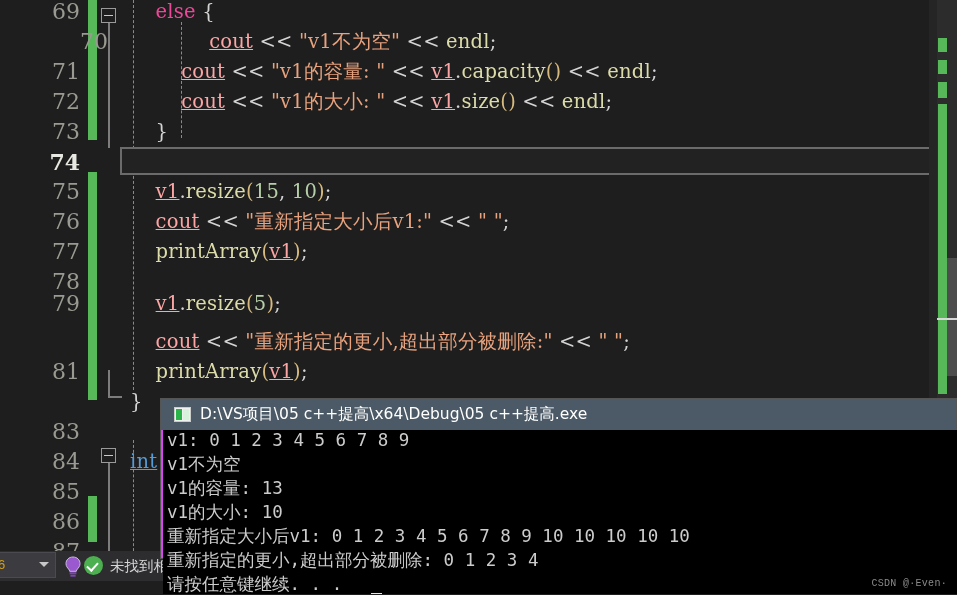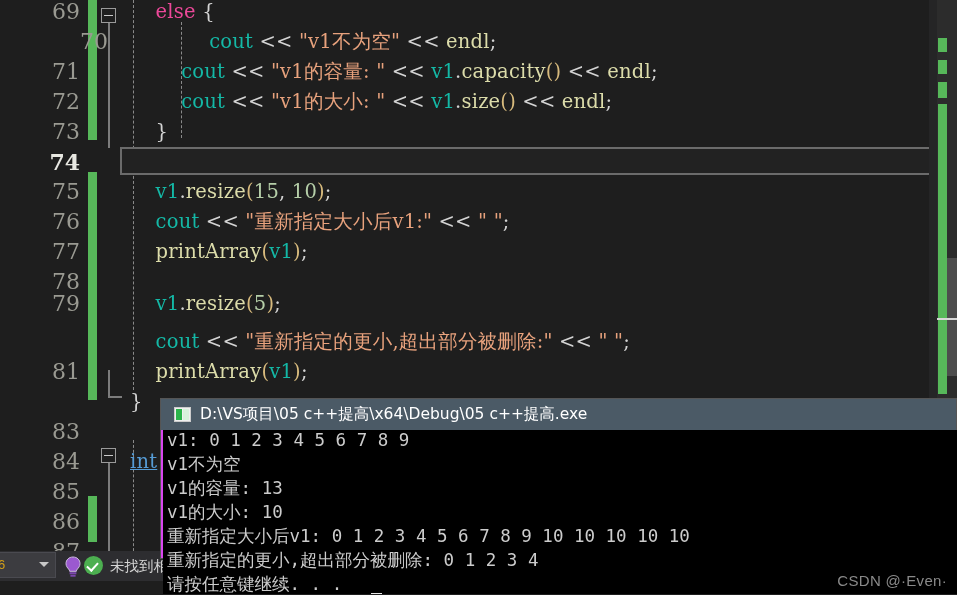--- a/index.html
+++ b/index.html
@@ -100,21 +100,21 @@
     font-family: "DejaVu Serif", "Liberation Serif", serif;
     font-size: 19.5px;
     letter-spacing: 0.2px;
     line-height: 30px;
     white-space: pre;
   }
 
   .kw      { color: #ec4899; }  
   .kw2     { color: #569cd6; text-decoration: underline; }  
   .fn      { color: #dcdcaa; }  
-  .var     { color: #14b8a6; }  
+  .var     { color: #fca5a5; text-decoration: underline; }  
   .str     { color: #e8a27d; }  
   .punc    { color: #d4d4d4; }
   .num     { color: #b5cea8; }
   .opr     { color: #d4d4d4; }
   .paren   { color: #d7ba7d; }
 
   .current-line-box {
     position: absolute;
     left: 120px;
     width: 813px;
@@ -315,22 +315,22 @@
     height: 5px;
     background: #e8e8e8;
   }
 
   
   #watermark {
     position: absolute;
     right: 10px;
     bottom: 6px;
     color: #8a8a8a;
-    font-family: Liberation Sans, sans-serif;
-    font-size: 15px;
+    font-family: Liberation Mono, monospace;
+    font-size: 10px;
     letter-spacing: 0.3px;
     z-index: 50;
   }
 </style>
 </head>
 <body>
 
 <div id="screen">
 
   <div id="editor">

